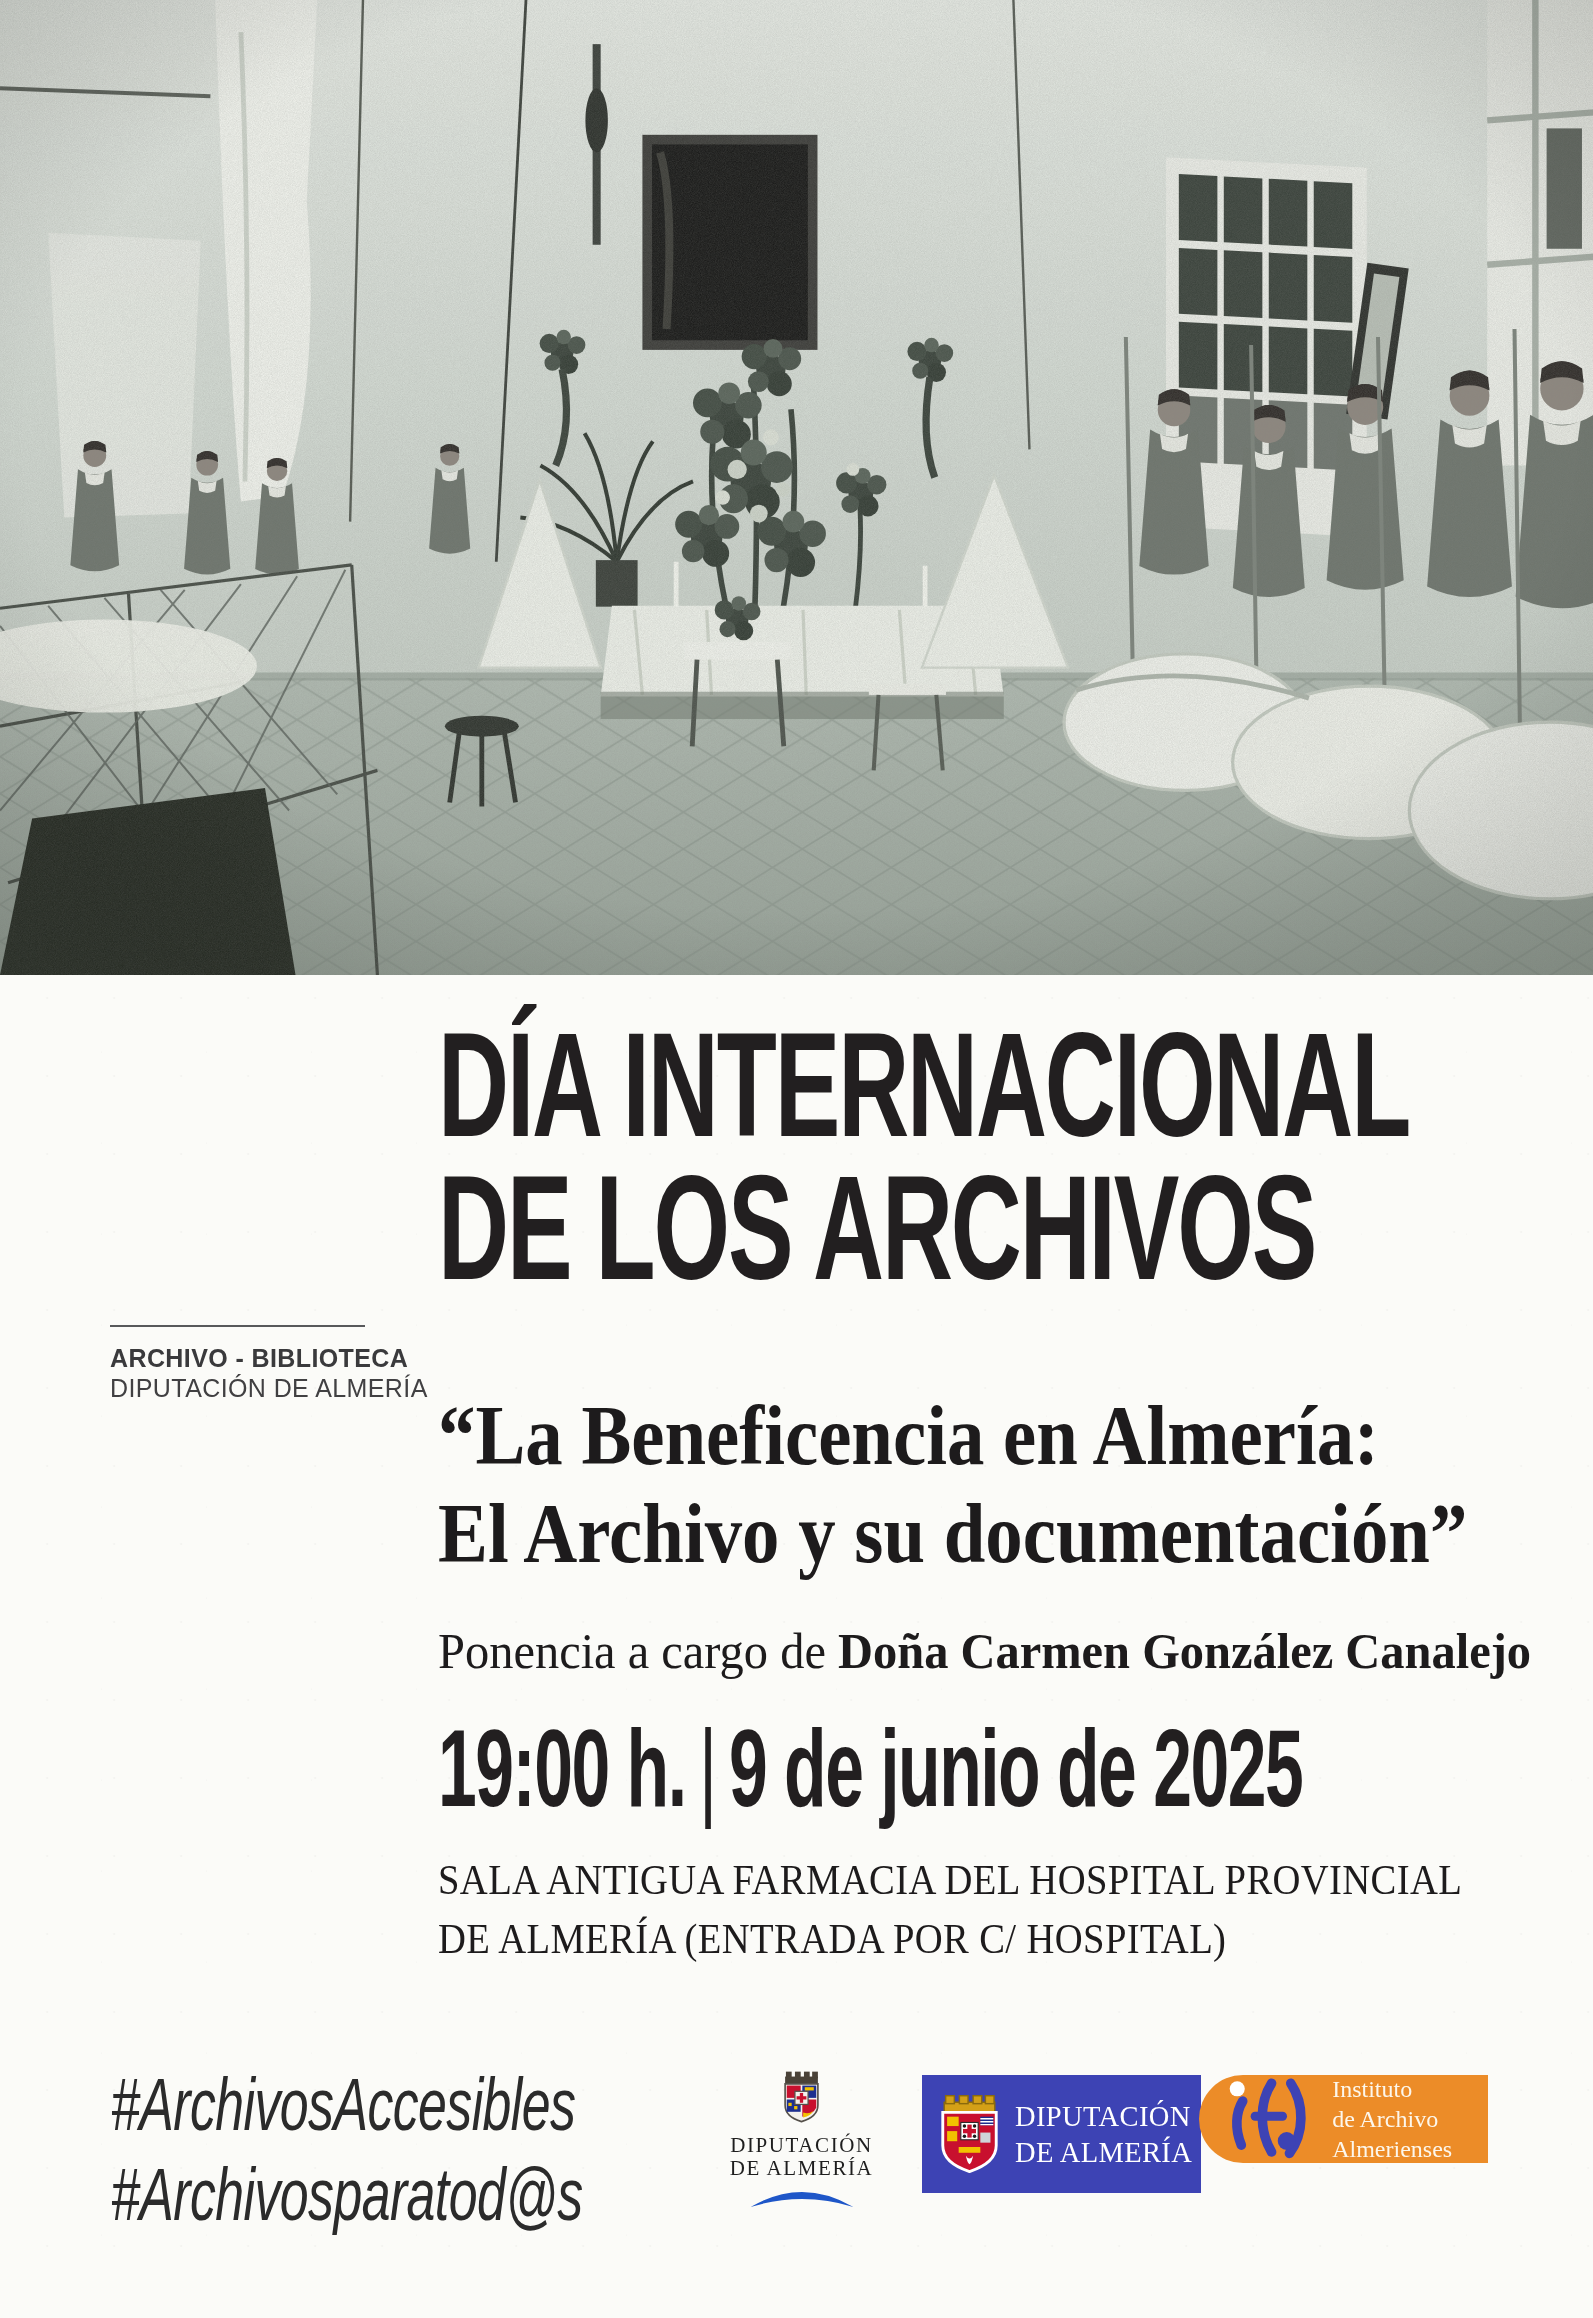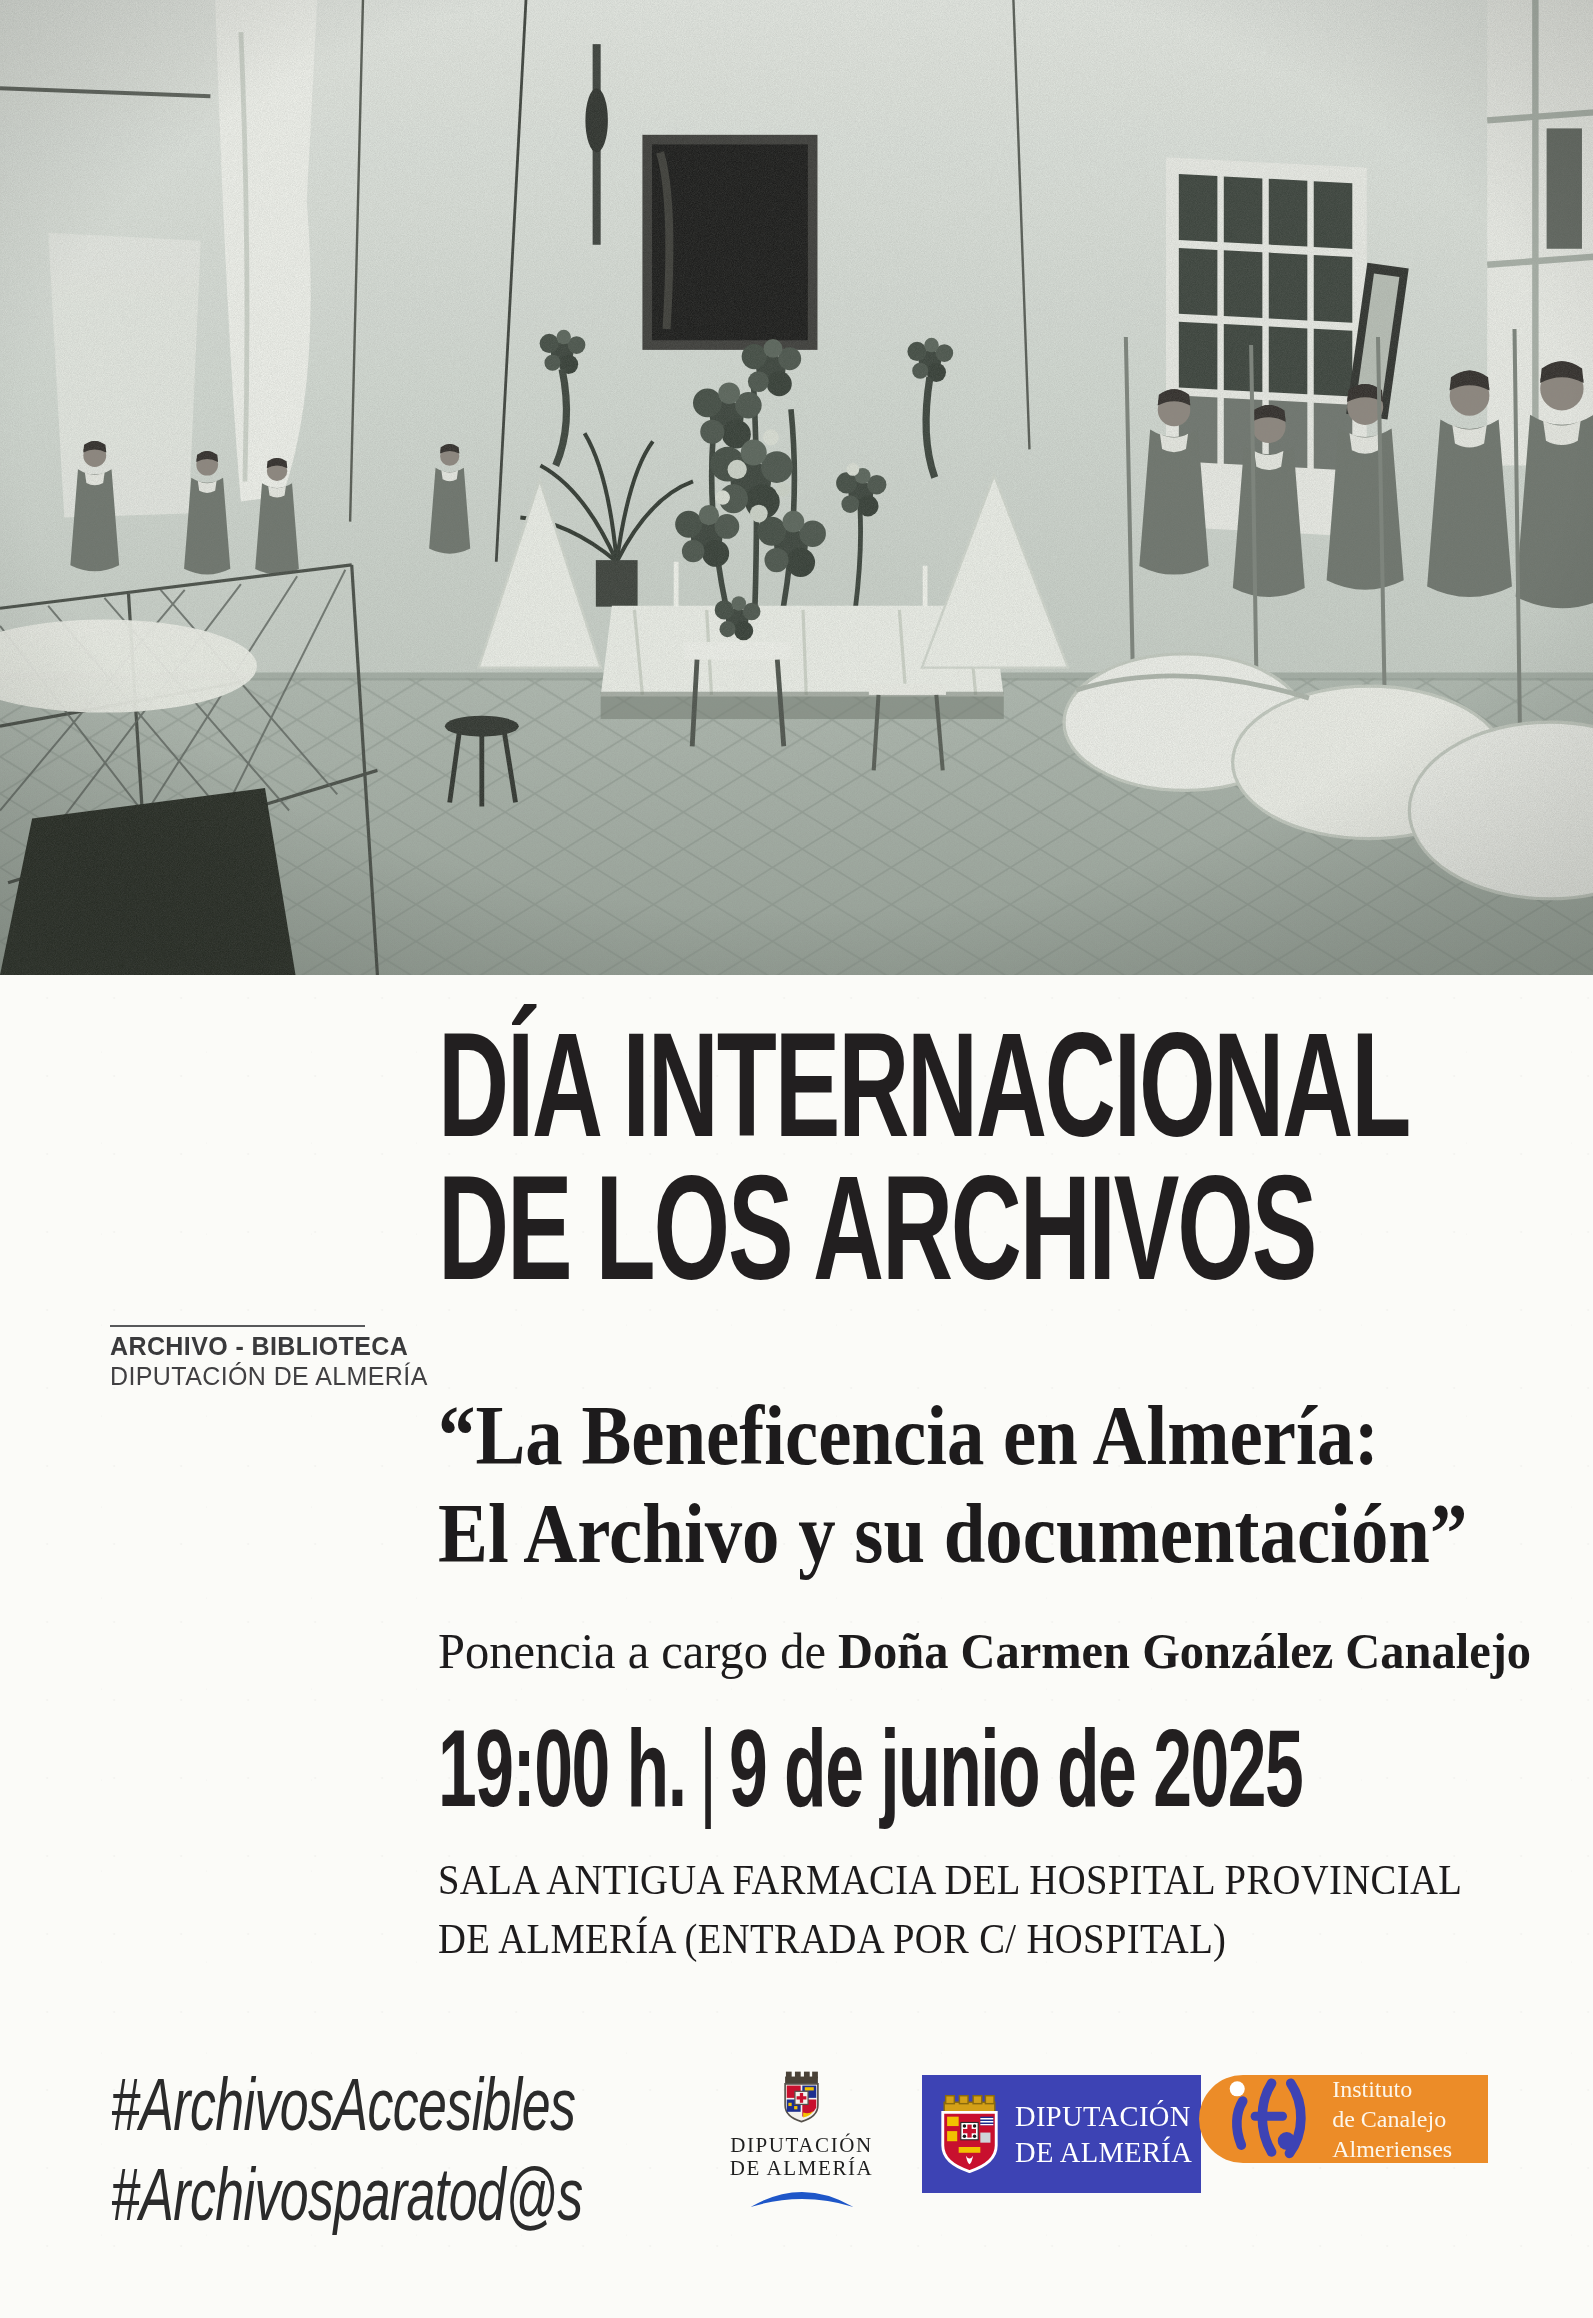--- a/index.html
+++ b/index.html
@@ -19,21 +19,21 @@
   
   .hero{left:0;top:0;width:1594px;height:975px;overflow:hidden;}
   .hero svg{display:block;width:100%;height:100%;}
 
   
   .title{left:438px;top:1013px;white-space:nowrap;
     font-weight:700;font-size:149px;line-height:143px;letter-spacing:-3.2px;
     transform:scaleX(0.66);transform-origin:left top;color:#221f20;}
 
   
-  .issuer{left:110px;top:1325px;width:255px;border-top:2.4px solid #58595b;padding-top:4px;
+  .issuer{left:110px;top:1325px;width:255px;border-top:2.4px solid #58595b;padding-top:16px;
     font-size:25px;line-height:30px;color:#414042;letter-spacing:0.4px;white-space:nowrap;}
   .issuer .b1{font-weight:700;color:#3a3a3c;}
 
   
   .quote{left:438px;top:1386px;white-space:nowrap;
     font-family:"Liberation Serif", serif;font-weight:700;
     font-size:85px;line-height:98px;color:#1d1b1c;
     transform:scaleX(0.88);transform-origin:left top;}
 
   
@@ -369,17 +369,17 @@
   <svg width="103" height="90" viewBox="0 0 150 120">
     <circle cx="28" cy="16" r="11" fill="#ffffff"></circle>
     <path d="M36,34 C26,50 24,74 34,98" stroke="#3d43b4" stroke-width="14" fill="none" stroke-linecap="round"></path>
     <path d="M78,8 C60,36 60,78 78,108" stroke="#3d43b4" stroke-width="14" fill="none" stroke-linecap="round"></path>
     <path d="M54,56 L94,56" stroke="#3d43b4" stroke-width="13" stroke-linecap="round"></path>
     <path d="M106,8 C126,38 126,80 104,110" stroke="#3d43b4" stroke-width="14" fill="none" stroke-linecap="round"></path>
     <circle cx="100" cy="92" r="13" fill="#3d43b4"></circle>
   </svg>
   <div class="txt">
     <div>Instituto</div>
-    <div>de Canalejo</div>
+    <div>de Archivo</div>
     <div>Almerienses</div>
   </div>
 </div>
 
 
 </body></html>

